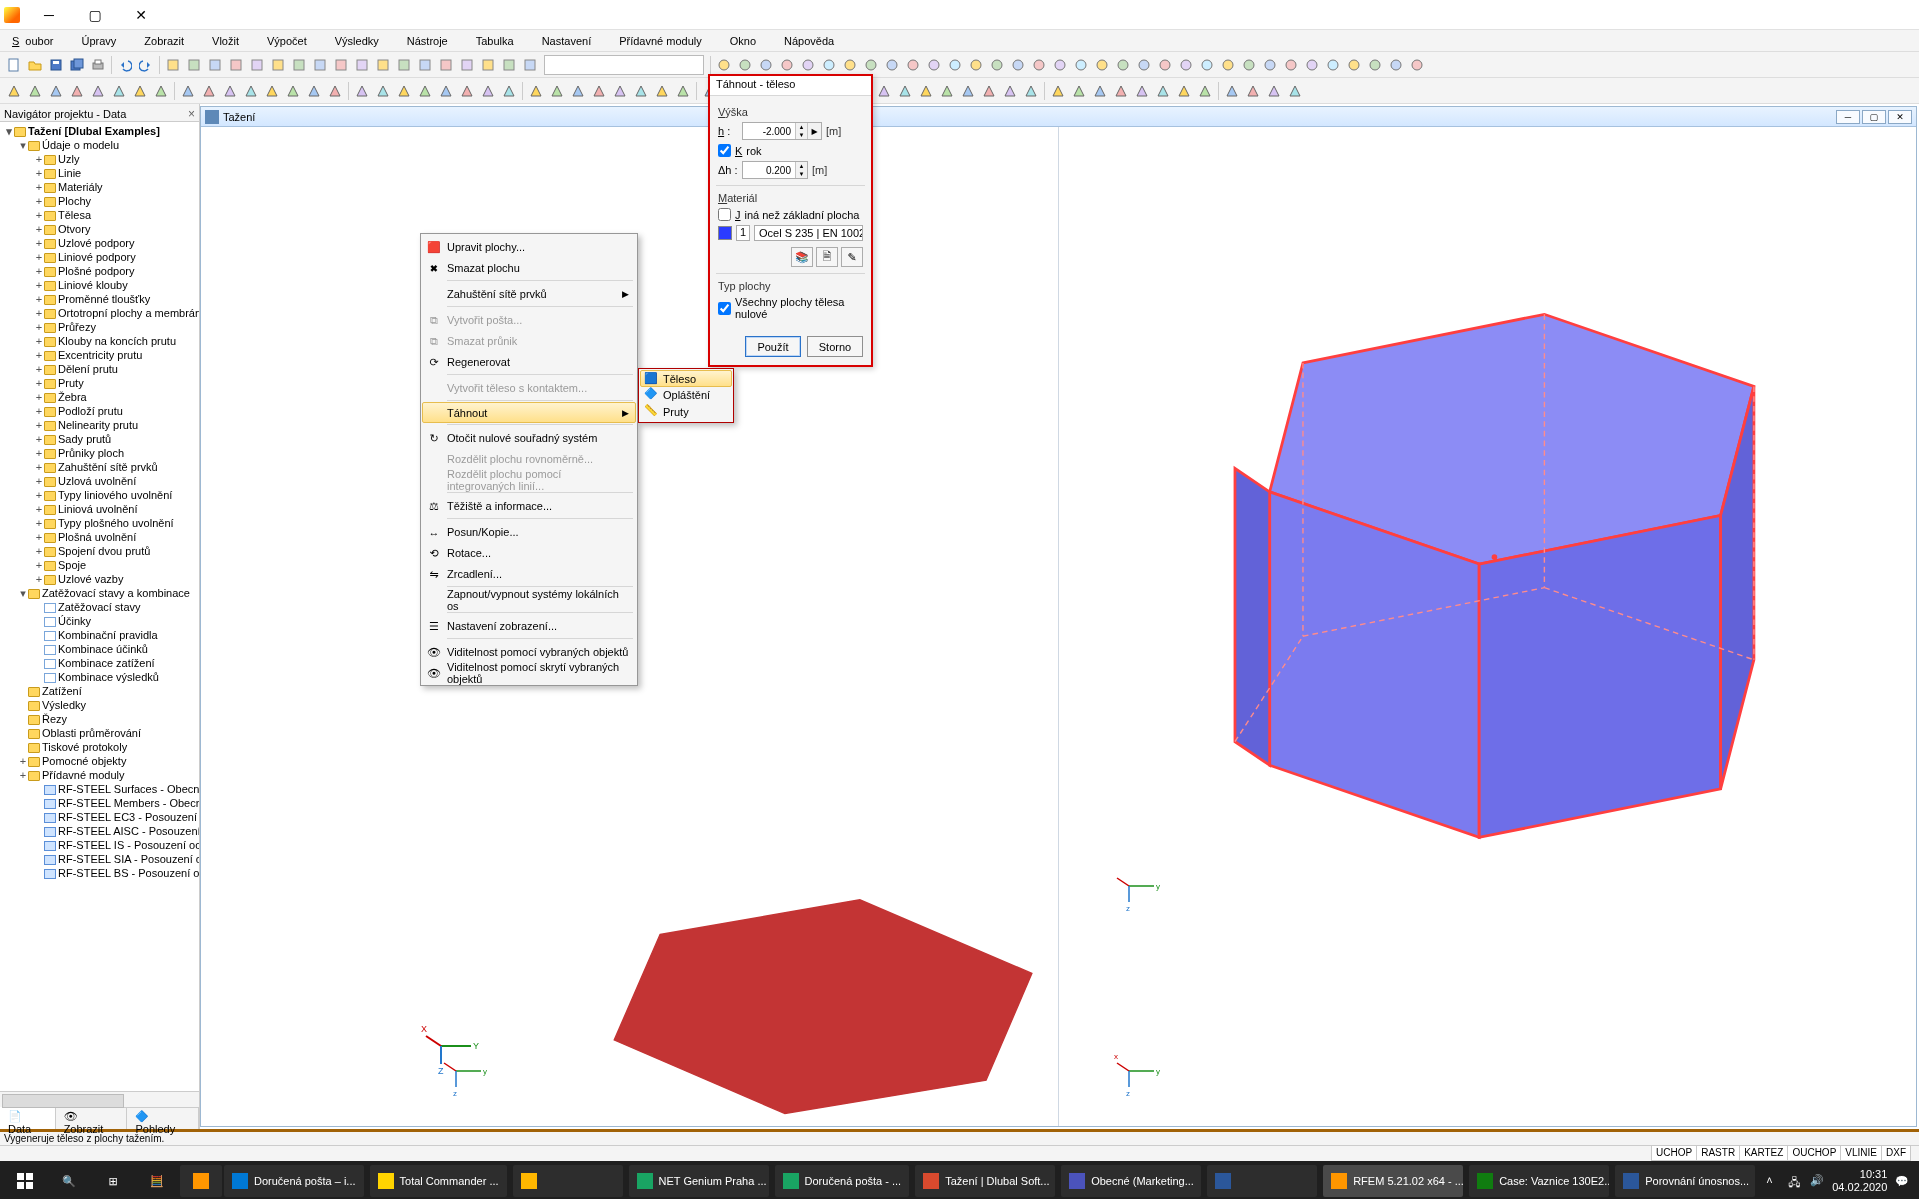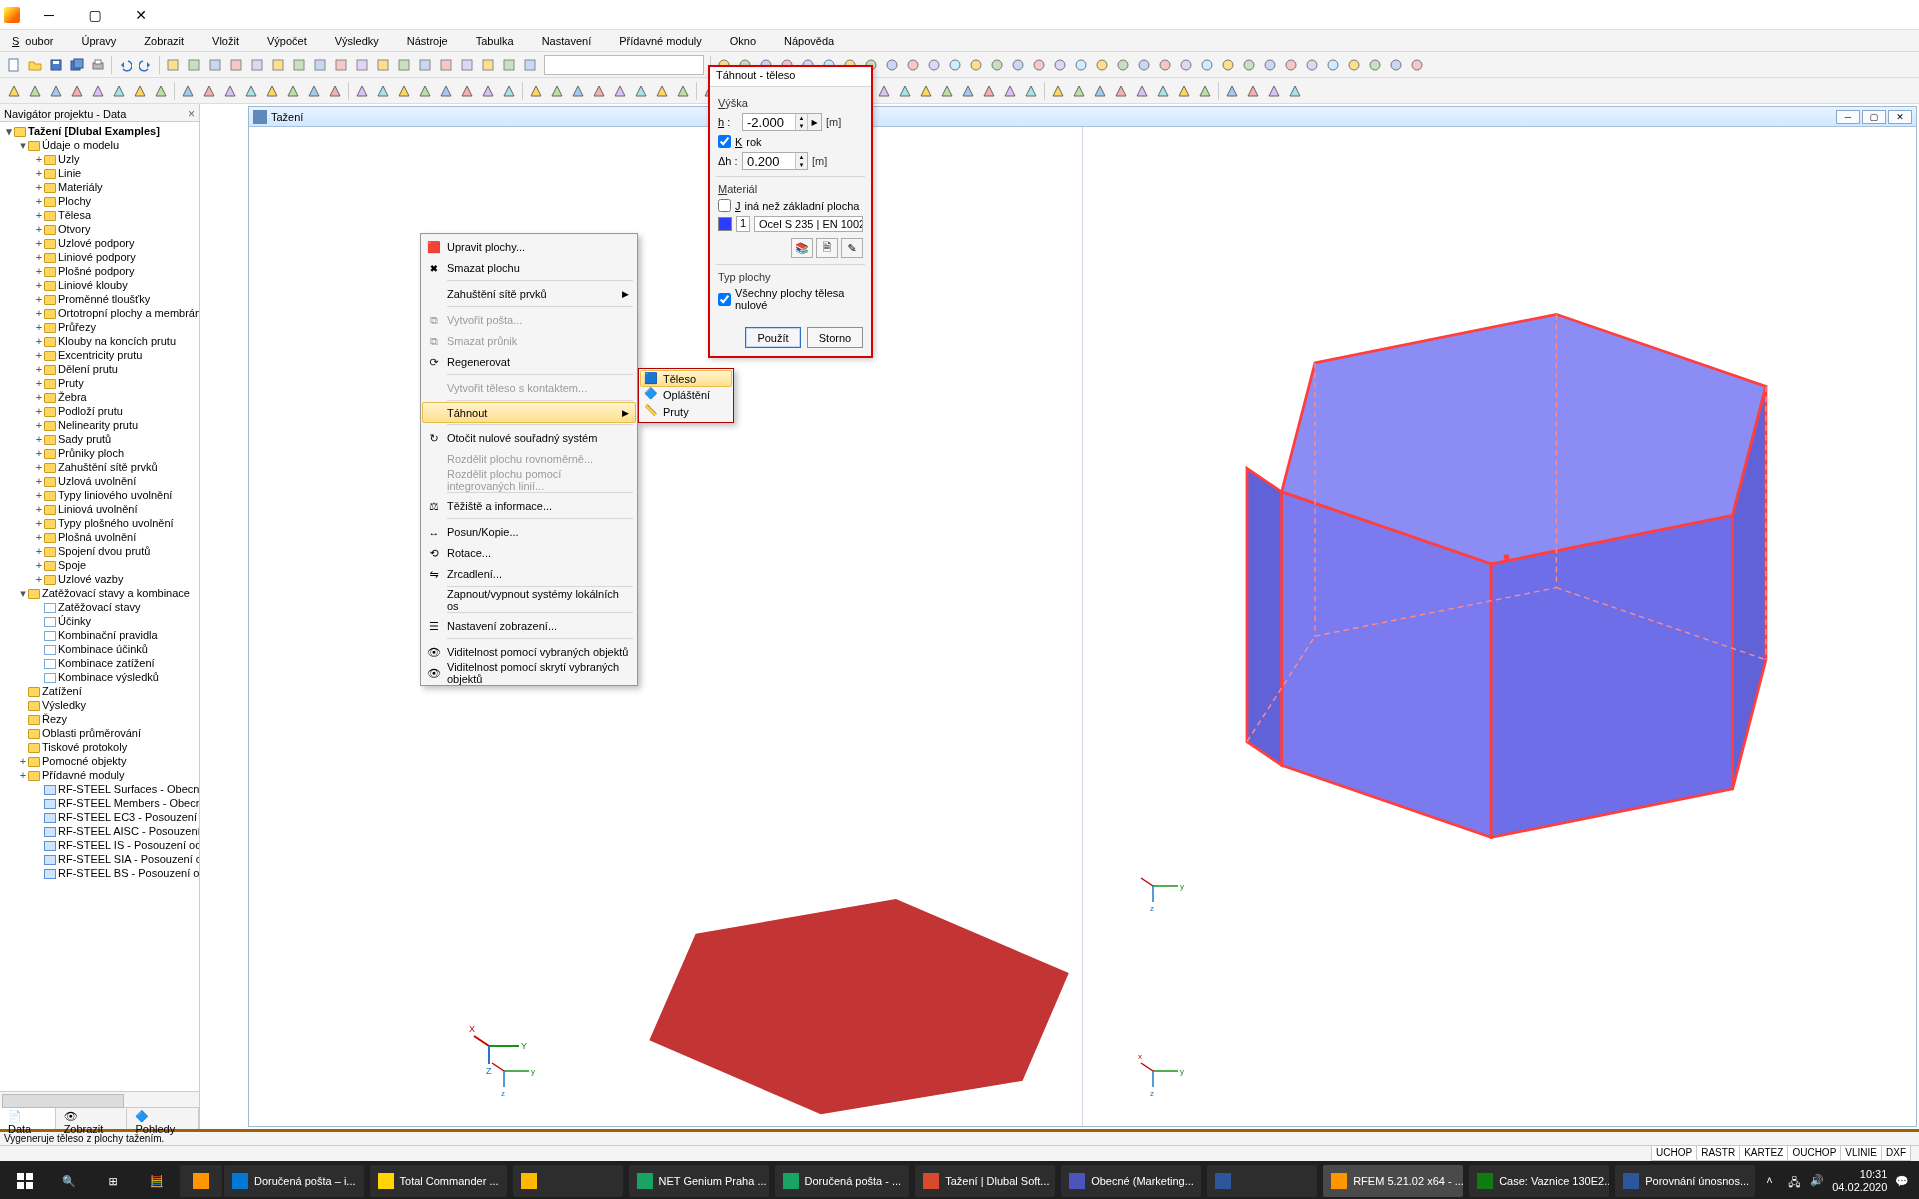--- a/index.html
+++ b/index.html
@@ -18,21 +18,21 @@
   .menubar span u { text-decoration: underline; }
 
   
   .toolbar { height: 26px; background: #f4f4f4; display: flex; align-items: center; padding: 0 4px; gap: 1px; border-bottom: 1px solid #ddd; }
   .tbtn { width: 20px; height: 20px; display: flex; align-items:center; justify-content:center; border: 1px solid transparent; }
   .tbtn svg { display:block; }
   .tb-sep { width: 1px; height: 18px; background: #ccc; margin: 0 2px; }
   .tb-combo { width: 160px; height: 20px; border: 1px solid #bbb; background: #fff; margin: 0 3px; }
 
   
-  .main { display: flex; height: calc(100% - 30px - 22px - 26px - 26px - 30px - 40px); gap: 48px; }
+  .main { display: flex; height: calc(100% - 30px - 22px - 26px - 26px - 30px - 40px); }
   .nav { width: 200px; border-right: 1px solid #ccc; background: #fff; display:flex; flex-direction:column; }
   .nav-title { height: 18px; background: #f4f4f4; border-bottom: 1px solid #ccc; padding: 2px 4px 0; font-size: 11px; display:flex; align-items:center; }
   .nav-title .close-x { margin-left: auto; color: #666; font-size: 12px; }
   .tree { flex: 1; overflow: auto; padding: 2px; }
   .tree-row { white-space: nowrap; padding: 0 2px; height: 14px; line-height: 14px; }
   .tree-row.lv0 { padding-left: 2px; font-weight: bold; }
   .tree-row.lv1 { padding-left: 16px; }
   .tree-row.lv2 { padding-left: 32px; }
   .tree-ic { display: inline-block; width: 12px; height: 10px; margin-right: 2px; vertical-align: middle; }
   .tree-ic.folder { background: #ffd75e; border: 1px solid #c99b1b; border-radius: 1px; }
@@ -67,29 +67,29 @@
   .ctxitem .arr { margin-left:auto; font-size:9px; }
   .ctx-ic { position:absolute; left:3px; top:3px; width:16px; height:16px; display:flex; align-items:center; justify-content:center; }
   .ctx-sep { height:1px; background:#d6d6d6; margin:2px 2px 2px 24px; }
 
   .submenu { position:absolute; left:638px; top:368px; width:96px; background:#f5f5f5; border:1px solid #b00000; box-shadow: 3px 3px 6px rgba(0,0,0,0.25); padding:2px; z-index:31; }
   .subitem { height:17px; display:flex; align-items:center; padding:0 4px 0 22px; position:relative; font-size:11px; }
   .subitem.hl { background: linear-gradient(#fff3cf,#ffe08a); border:1px solid #e7bd4e; margin:-1px; border-radius:2px; }
   .sm-ic { position:absolute; left:3px; top:1px; width:14px; height:14px; }
 
   
-  .dlg { position:absolute; left:708px; top:65px; width:165px; border:2px solid #d80000; background:#f4f4f4; z-index:25; box-shadow: 2px 2px 6px rgba(0,0,0,0.2); }
+  .dlg { position:absolute; left:708px; top:74px; width:165px; border:2px solid #d80000; background:#f4f4f4; z-index:25; box-shadow: 2px 2px 6px rgba(0,0,0,0.2); }
   .dlg-title { height:20px; background:#fff; border-bottom:1px solid #d7d7d7; padding:2px 6px; font-size:11px; }
   .dlg-body { padding:6px 8px; }
   .dlg-group-lbl { font-size:11px; color:#333; margin: 4px 0 4px; }
   .dlg-group-lbl u { text-decoration: underline; }
   .dlg-row { display:flex; align-items:center; gap:4px; margin:4px 0; }
   .dlg-row .lbl { width:20px; }
   .spin { display:inline-flex; border:1px solid #acacac; background:#fff; height:18px; }
-  .spin input { width:52px; border:0; padding:0 4px; font-size:13px; outline:none; }
+  .spin input { width:52px; border:0; text-align:right; padding:0 4px; font-size:10px; outline:none; }
   .spin .sp { width:12px; display:flex; flex-direction:column; border-left:1px solid #c5c5c5; }
   .spin .sp div { flex:1; display:flex; align-items:center; justify-content:center; font-size:6px; background:#f2f2f2; }
   .spin .playbtn { width:14px; border-left:1px solid #c5c5c5; background:#f2f2f2; display:flex; align-items:center; justify-content:center; font-size:8px; }
   .unit { color:#333; }
   .chk { display:flex; align-items:center; gap:4px; margin:4px 0; }
   .chk input { margin:0; }
   .sep { height:1px; background:#d6d6d6; margin:6px -2px; }
   .mat-row { display:flex; align-items:center; gap:4px; }
   .mat-sw { width:14px; height:14px; background:#2b3bff; border:1px solid #888; }
   .mat-num { width:14px; height:16px; border:1px solid #acacac; background:#fff; text-align:center; }

